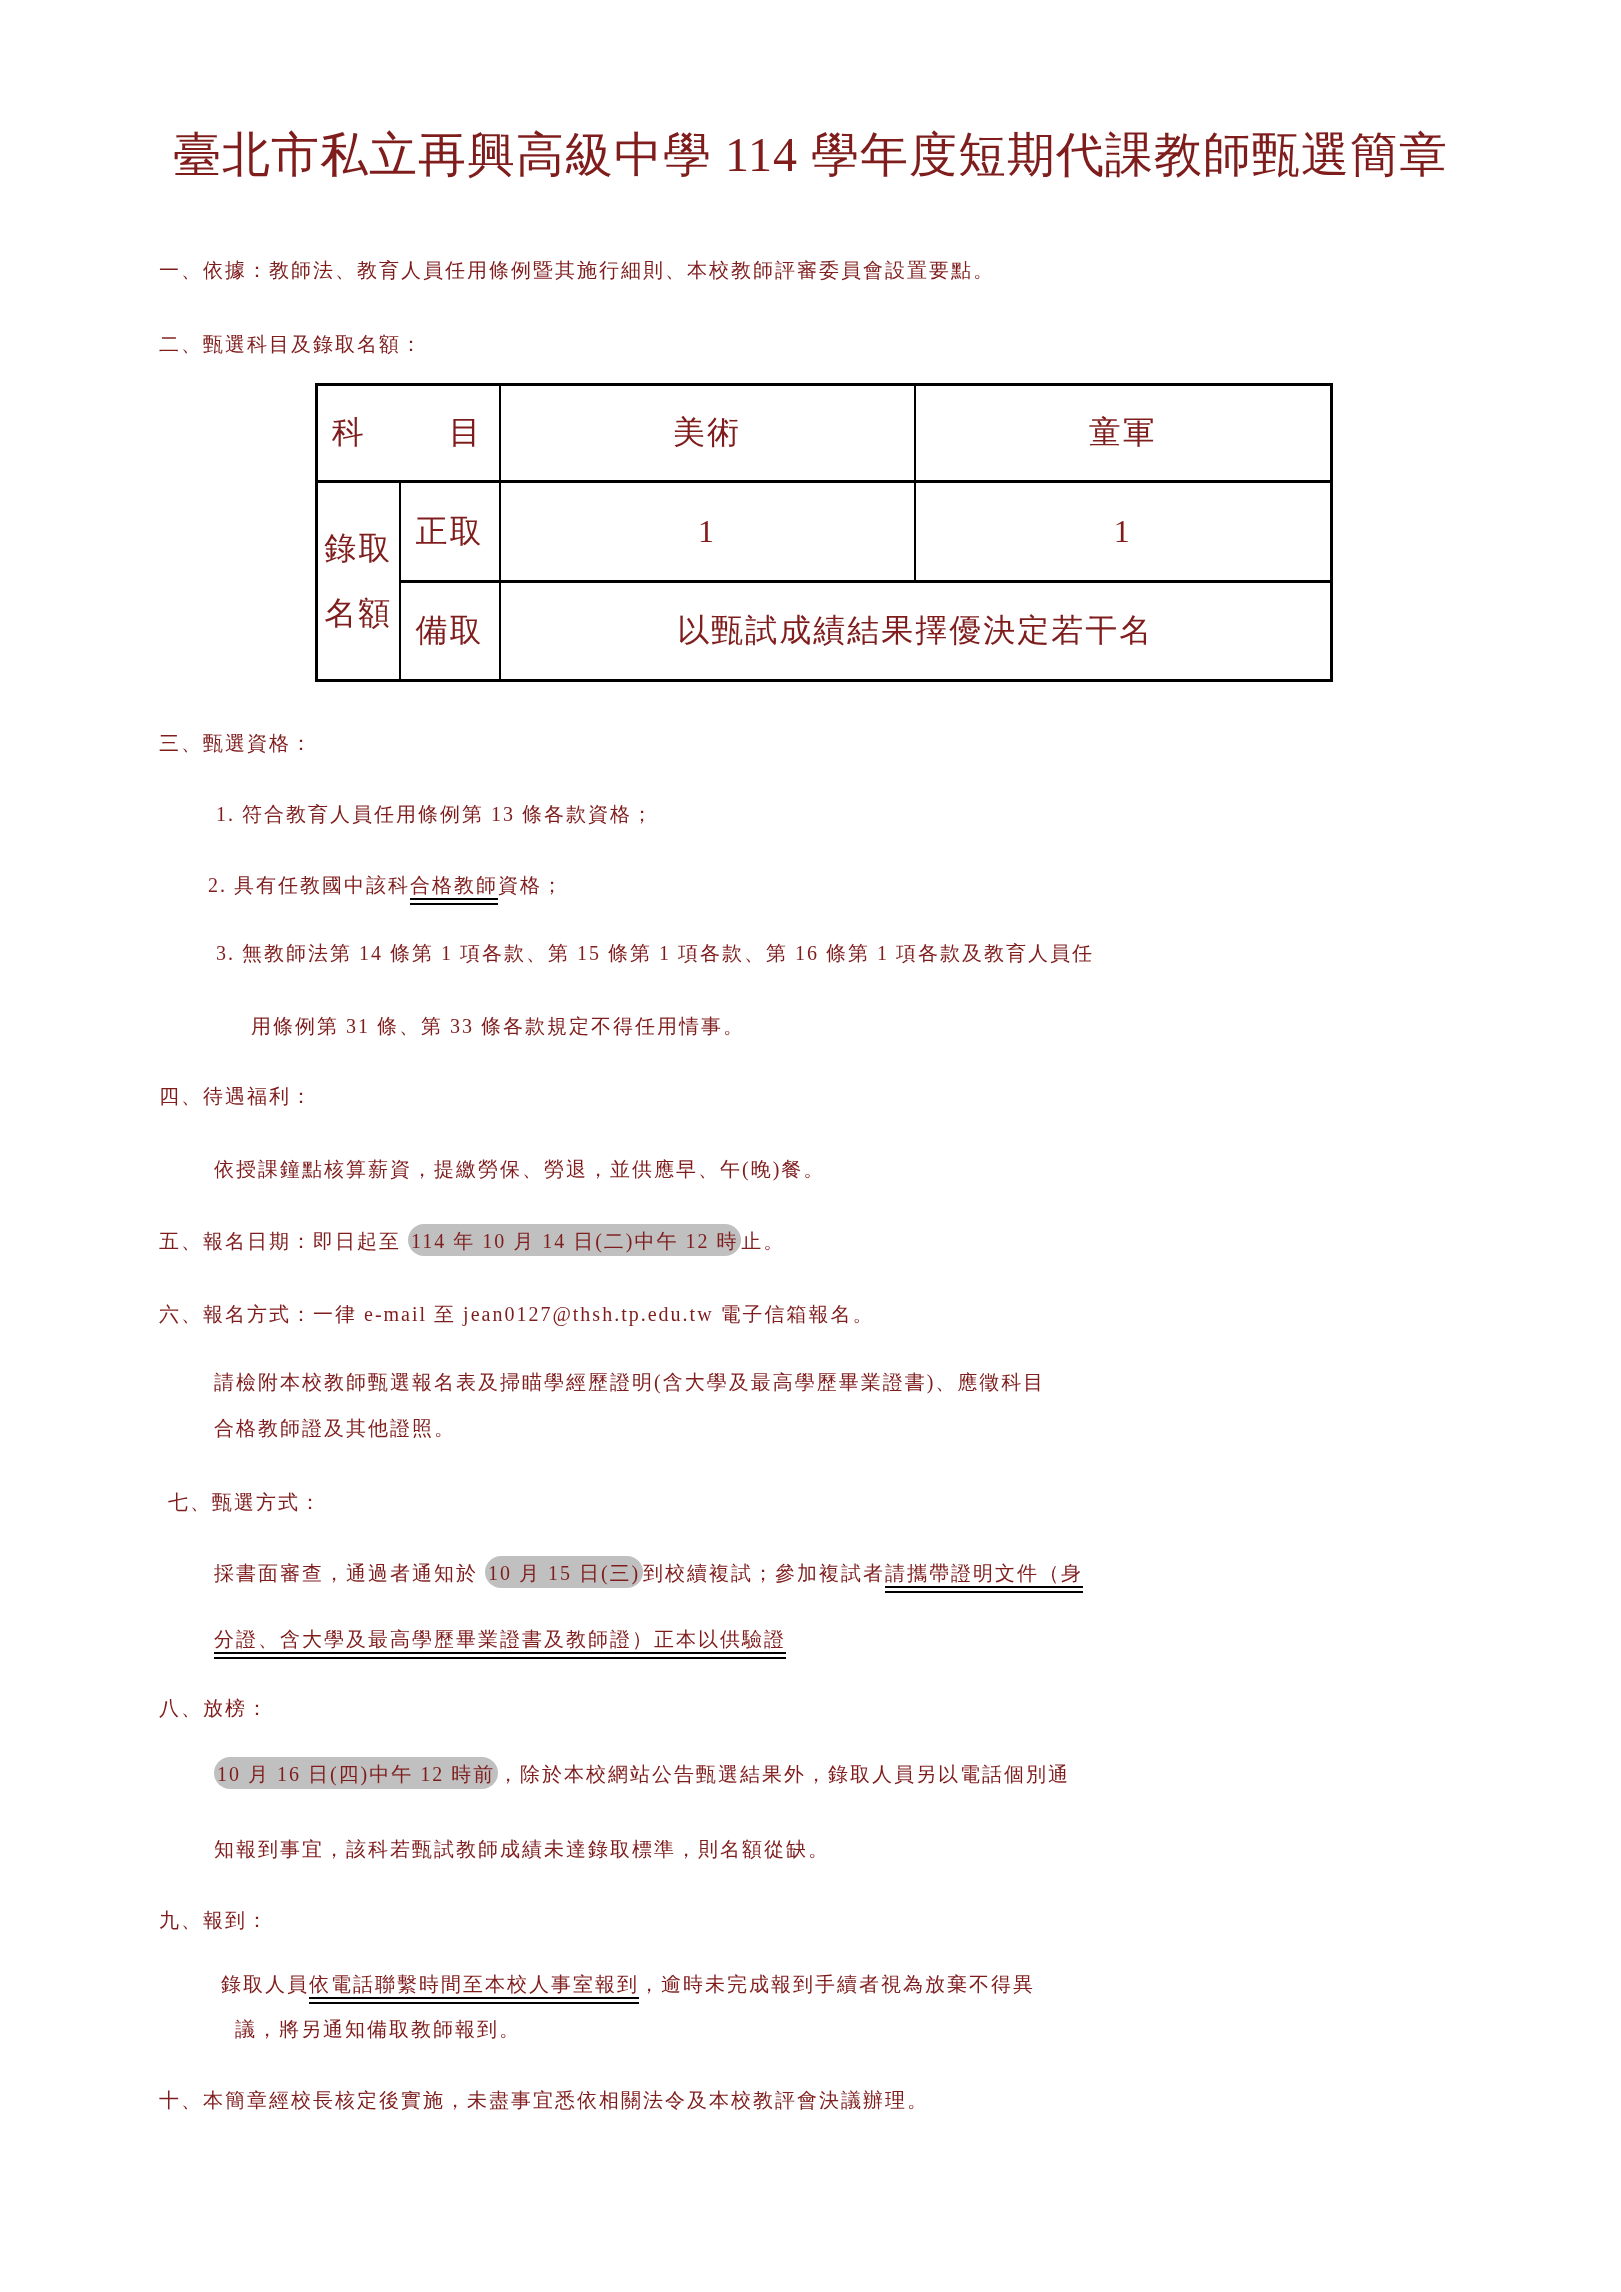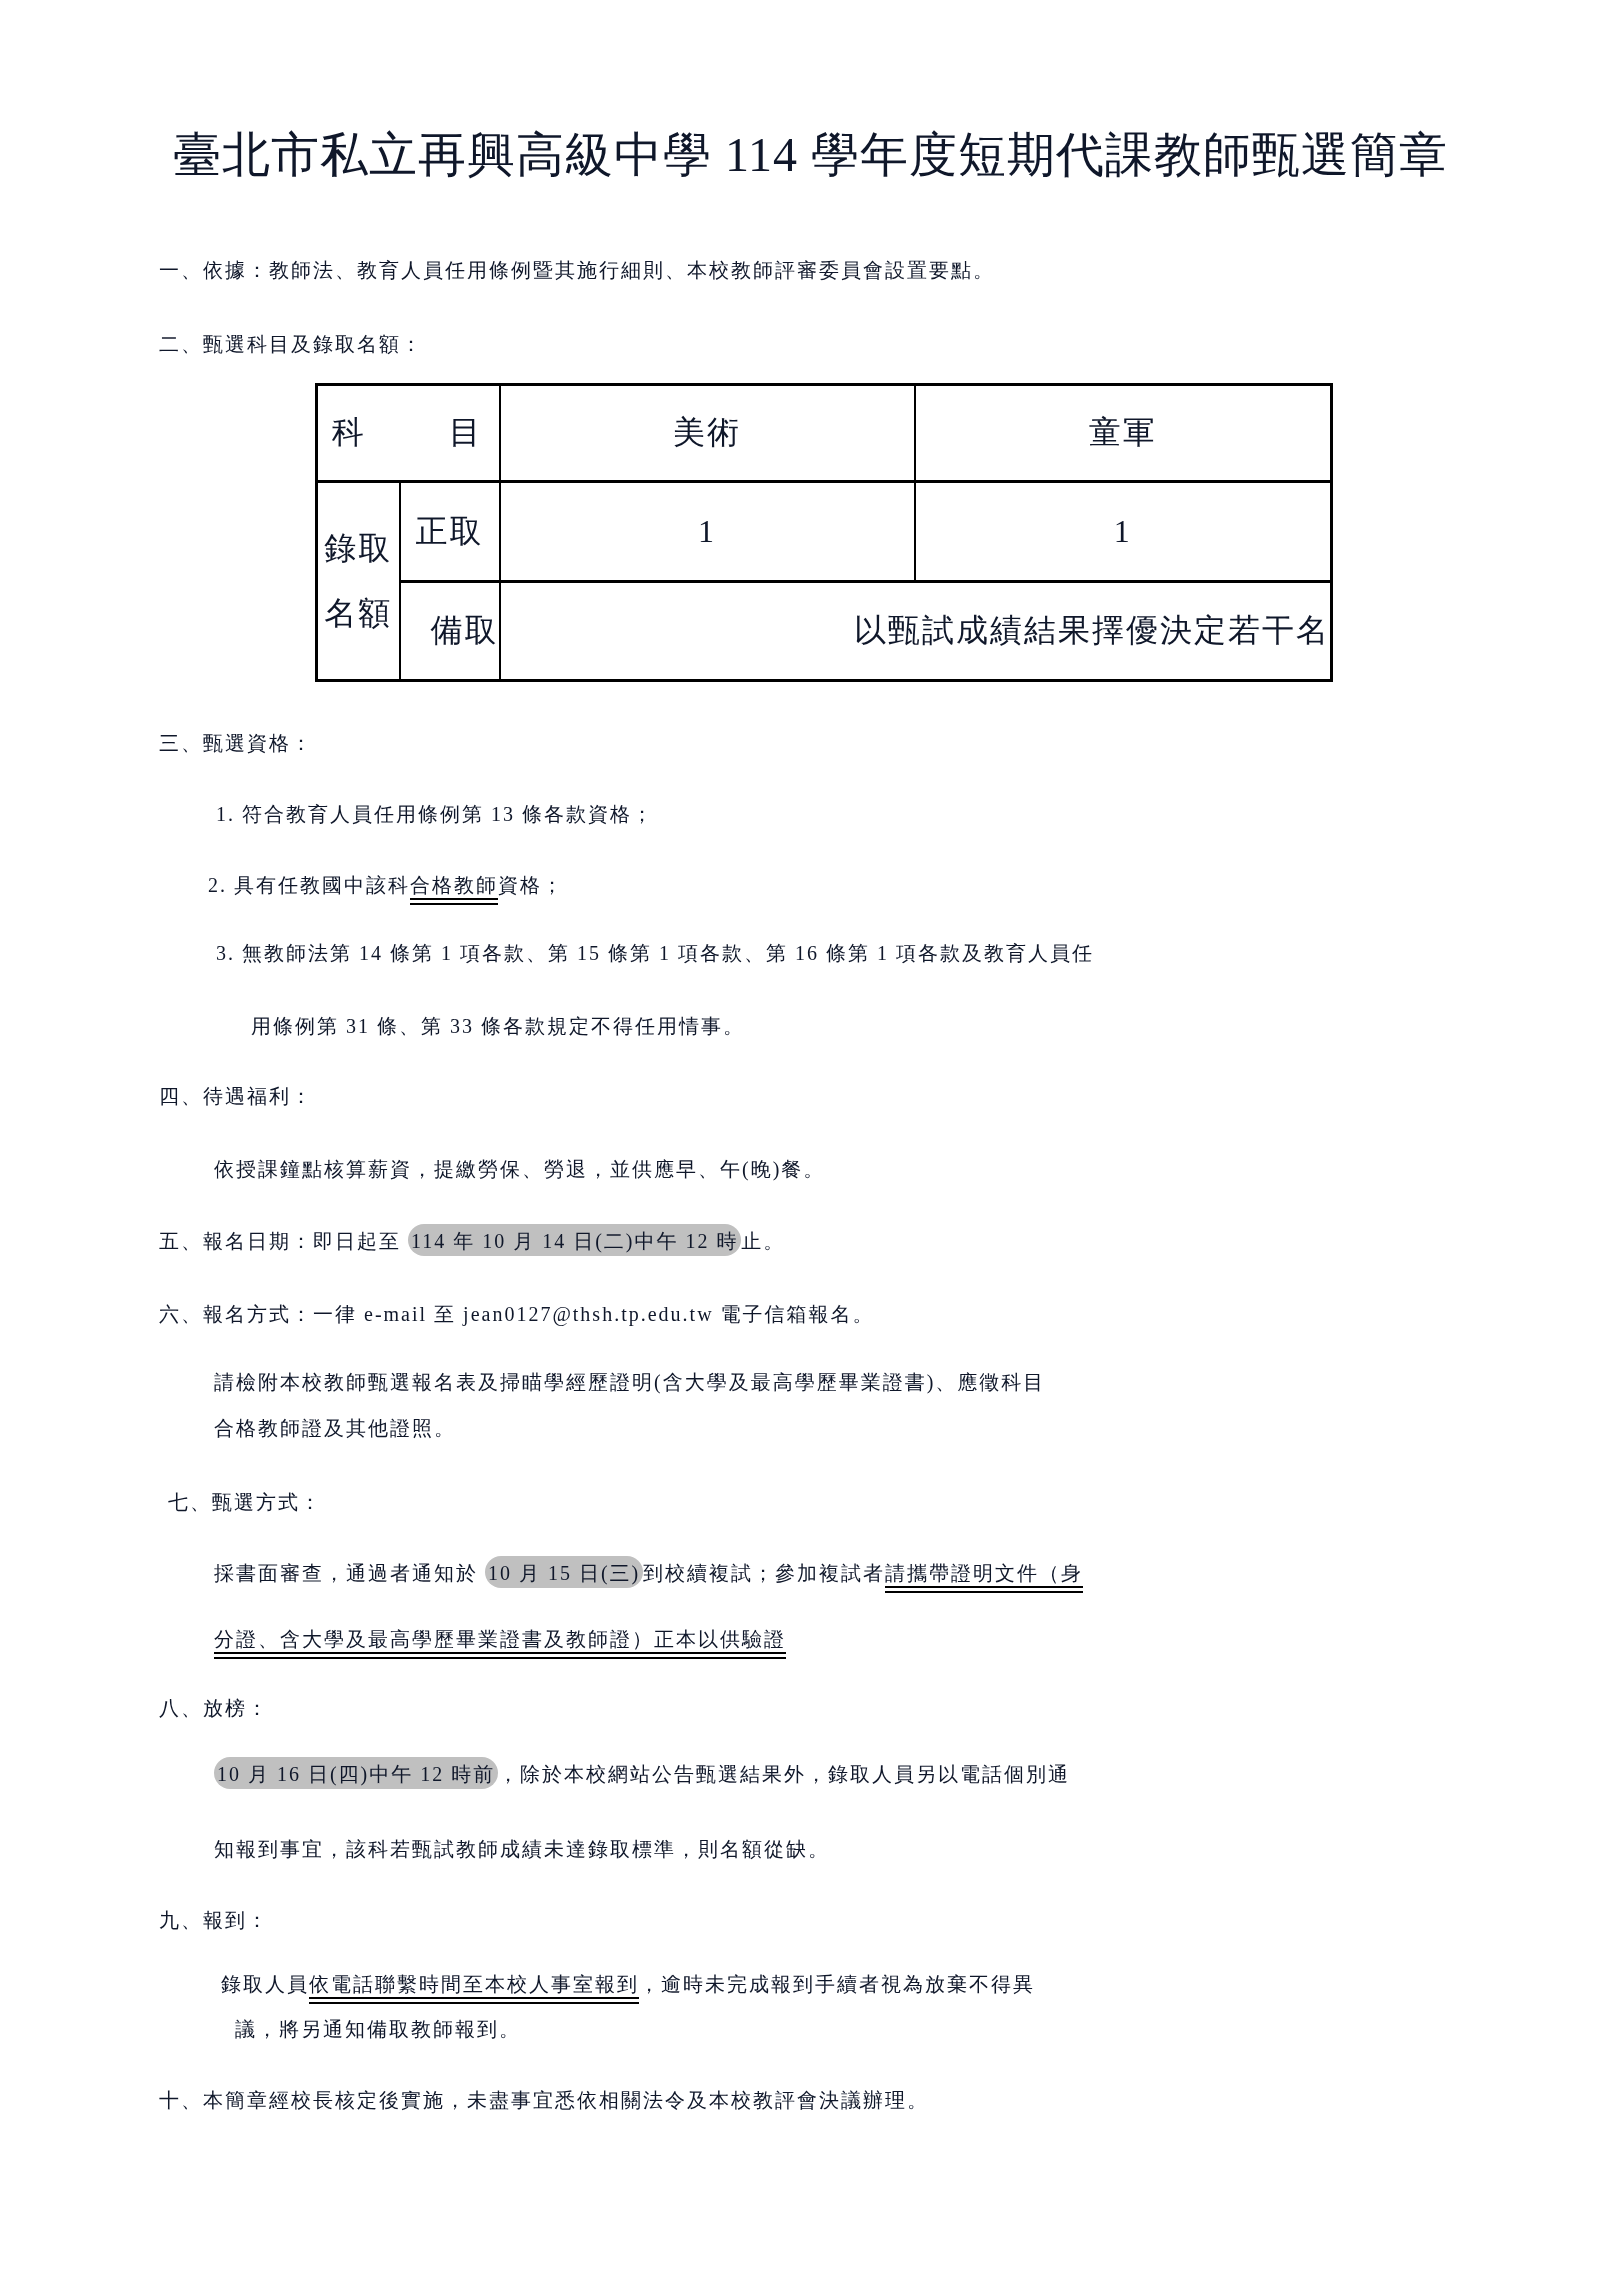--- a/index.html
+++ b/index.html
@@ -2,21 +2,21 @@
 <html><head>
 <meta charset="utf-8">
 <style>
   html, body { margin:0; padding:0; background:#6b6b6b; }
   .page {
     position:relative;
     width:1621px;
     height:2293px;
     margin:0 auto;
     background:#ffffff;
-    color:#0f172a;
+    color:#7f1d1d;
     font-family:"Liberation Serif","DejaVu Serif",serif;
     overflow:hidden;
   }
   .title {
     position:absolute;
     top:123px;
     left:0;
     width:100%;
     text-align:center;
     font-size:48px;
@@ -45,21 +45,21 @@
     border:2px solid #000;
     font-size:32px;
     letter-spacing:2px;
     text-align:center;
     vertical-align:middle;
     padding:0;
   }
   table.quota tr.r1 td { height:94px; border-bottom:3.9px solid #000; }
   table.quota tr.r2 td { height:97px; }
   table.quota tr.r2 td.bb { border-bottom:3.9px solid #000; }
-  table.quota tr.r3 td { height:96px;text-align:right; }
+  table.quota tr.r3 td { height:96px; }
   td.subject-cell .spread {
     display:flex;
     justify-content:space-between;
     padding:0 15.7px 0 13.7px;
   }
   td.quota-label-cell div { line-height:65px; }
 </style>
 </head>
 <body>
 

